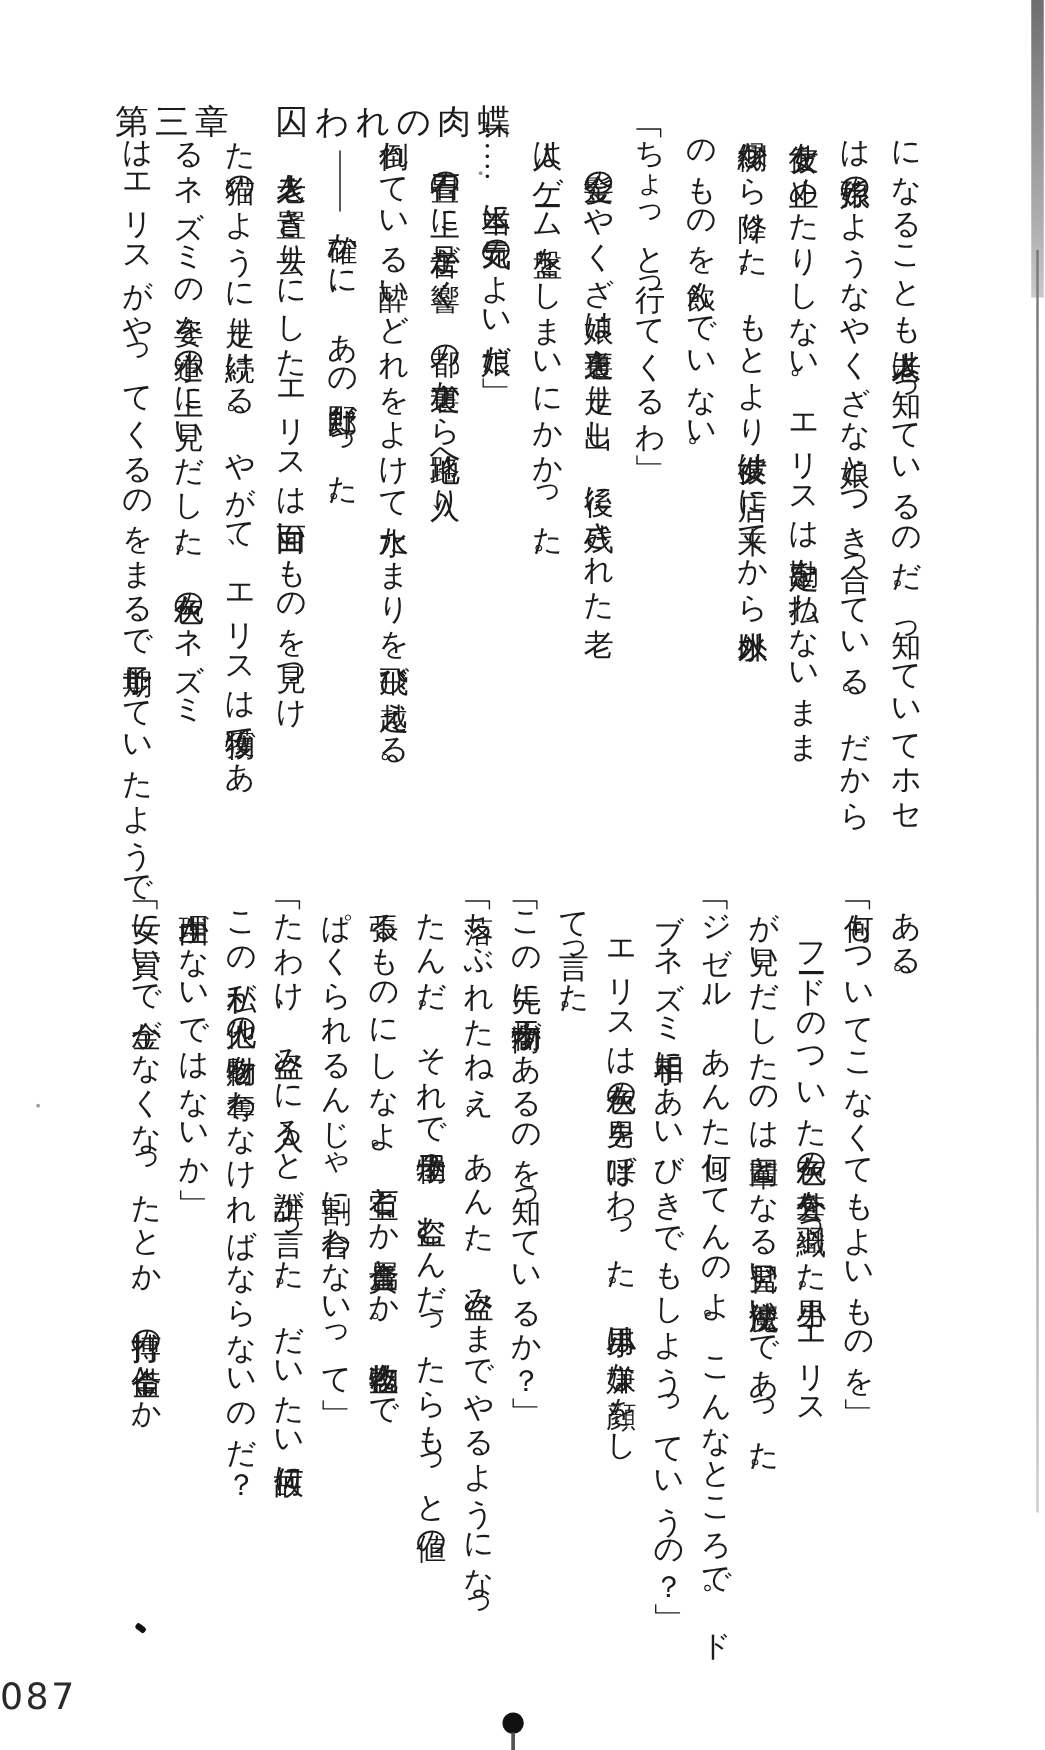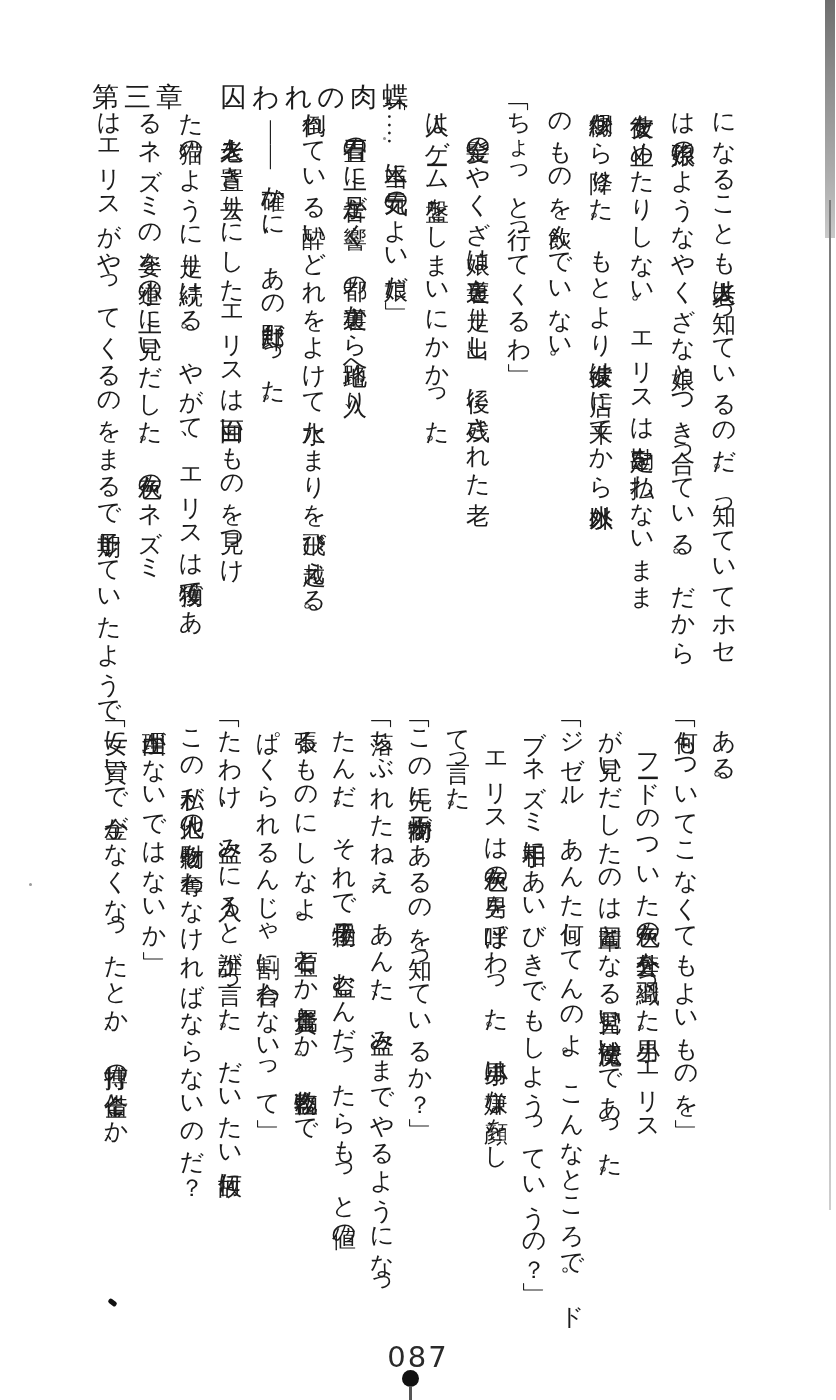--- a/index.html
+++ b/index.html
@@ -38,21 +38,20 @@
   }
   .band-top    { top: 96px;  right: 92px; }
   .band-top p  { line-height: 41px; }
   .band-bottom { top: 713px; right: 93px; }
   .band-bottom p { line-height: 38px; }
 
   
   .folio {
     position: absolute;
     top: 1340px; left: 0; width: 100%;
-    text-align: center;
     font-family: "DejaVu Sans", "Liberation Sans", sans-serif;
     font-size: 29px;
     font-weight: 400;
     letter-spacing: 2px;
     color: #2a2a2a;
   }
   .pin-mark {
     position: absolute;
     top: 1370px; left: 402px;
     width: 17px; height: 17px;

